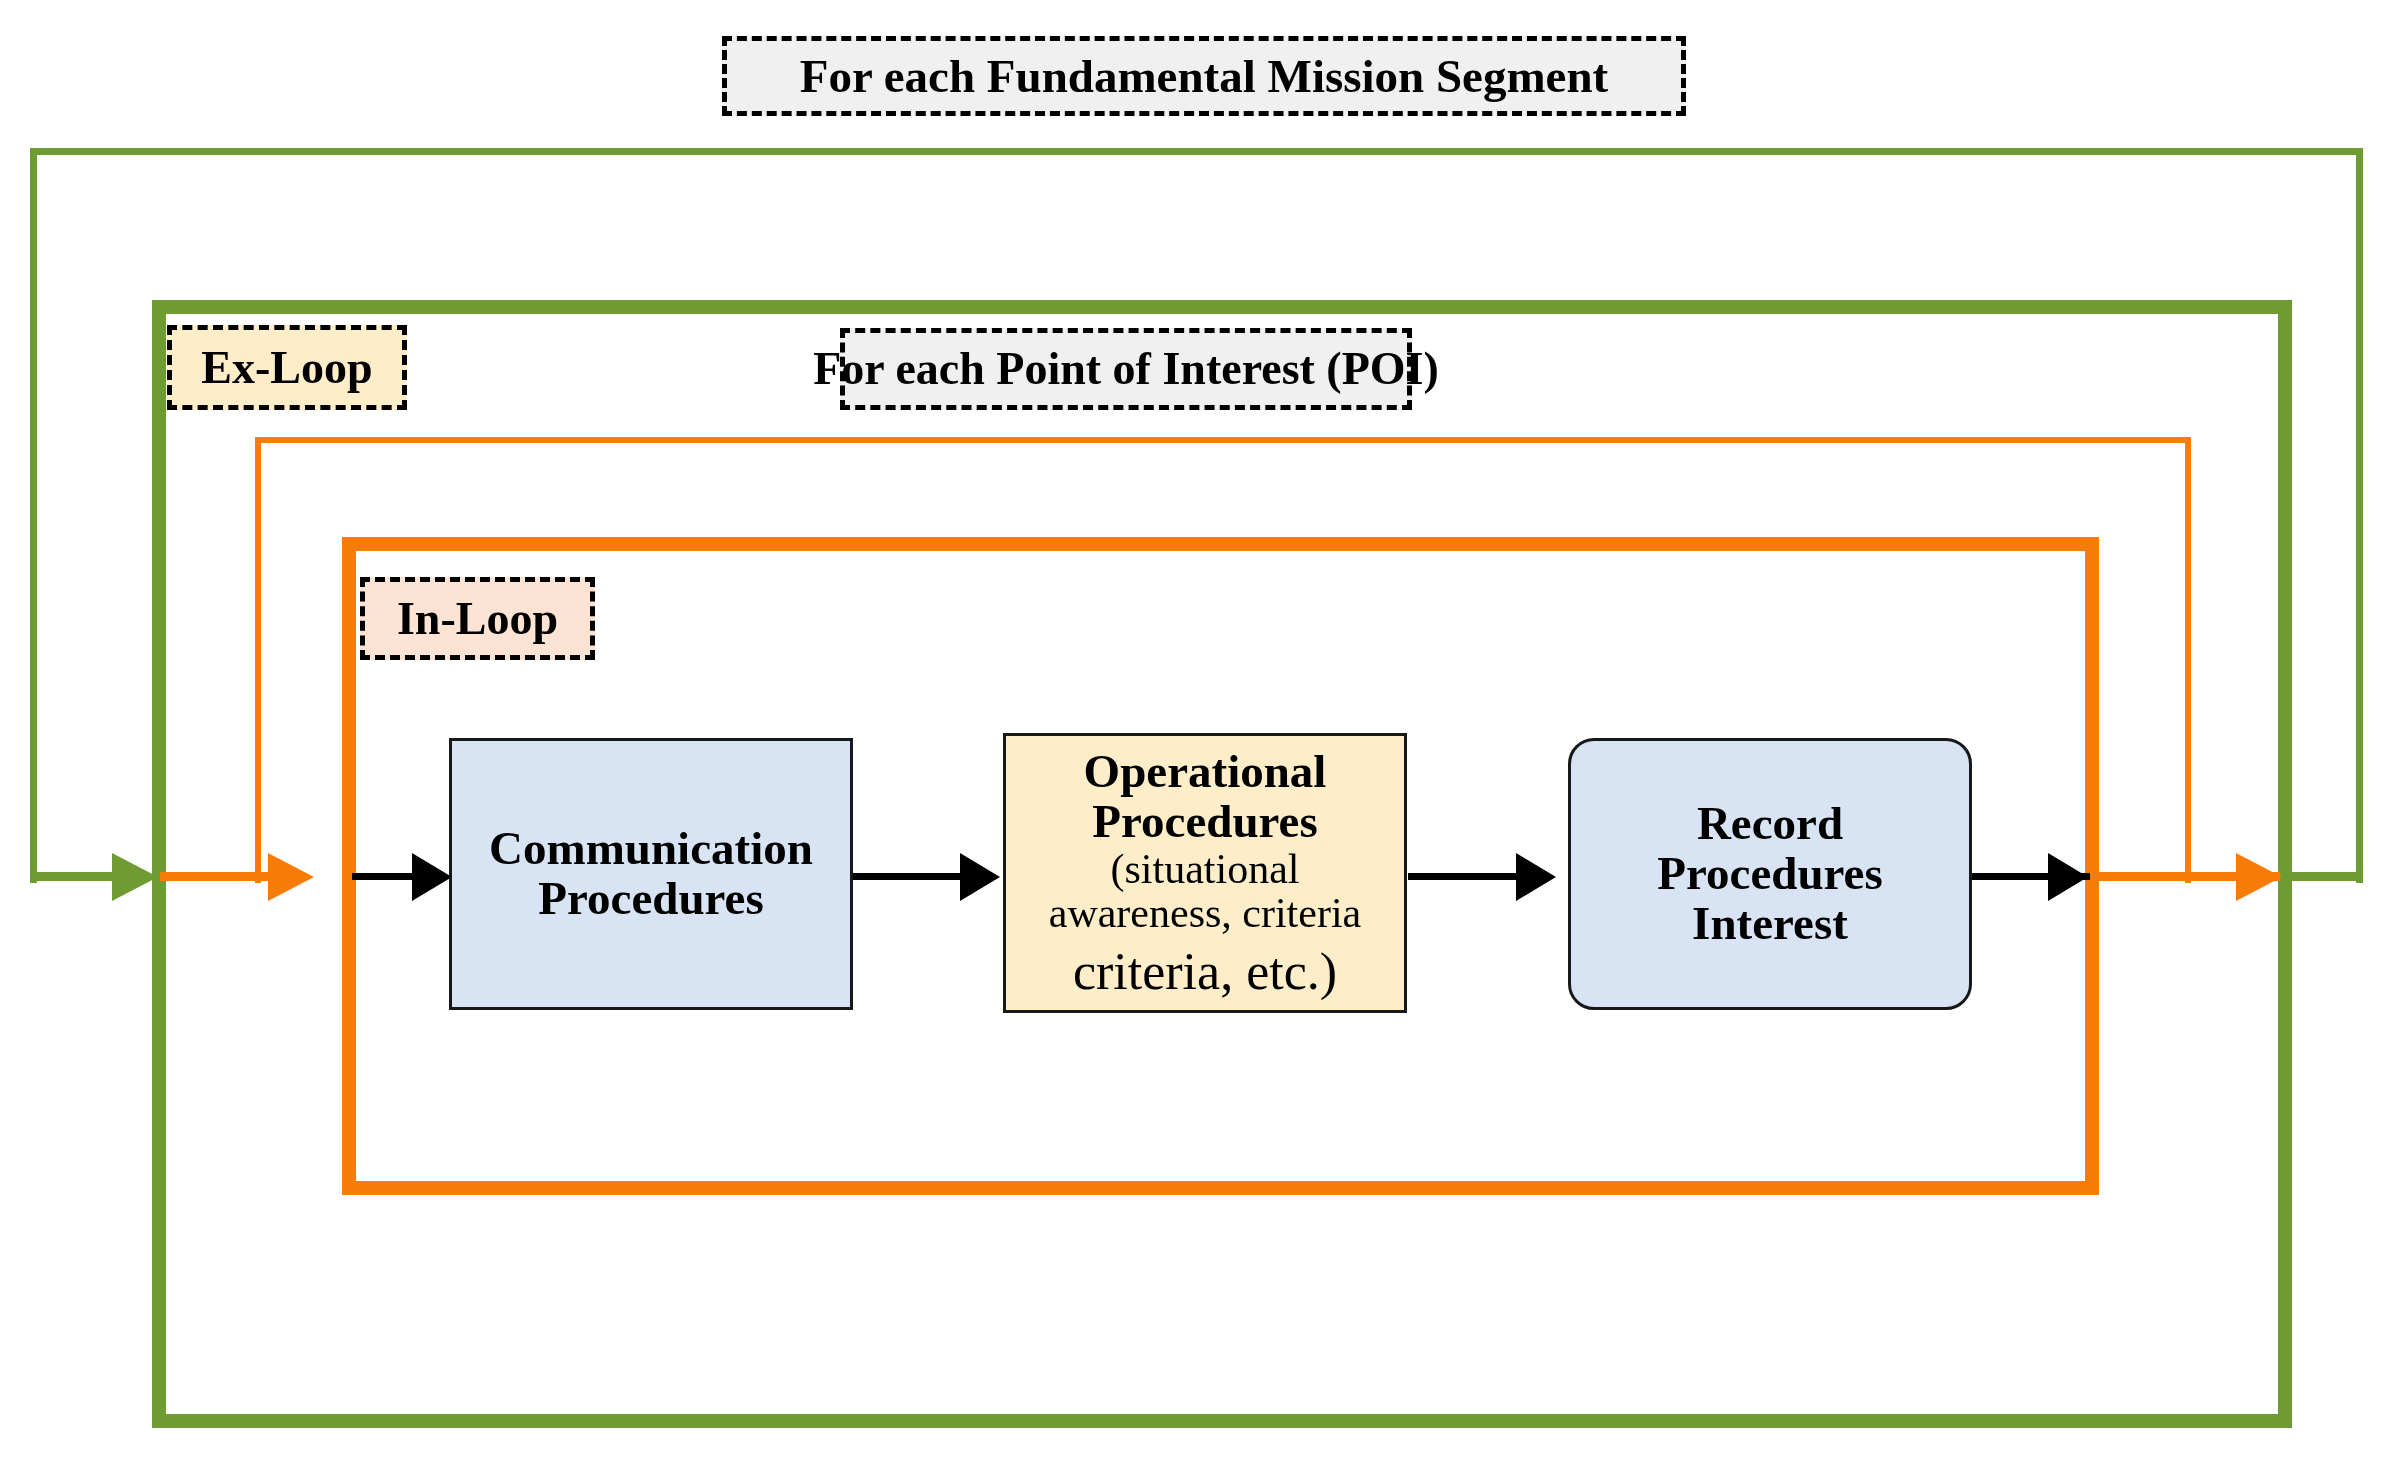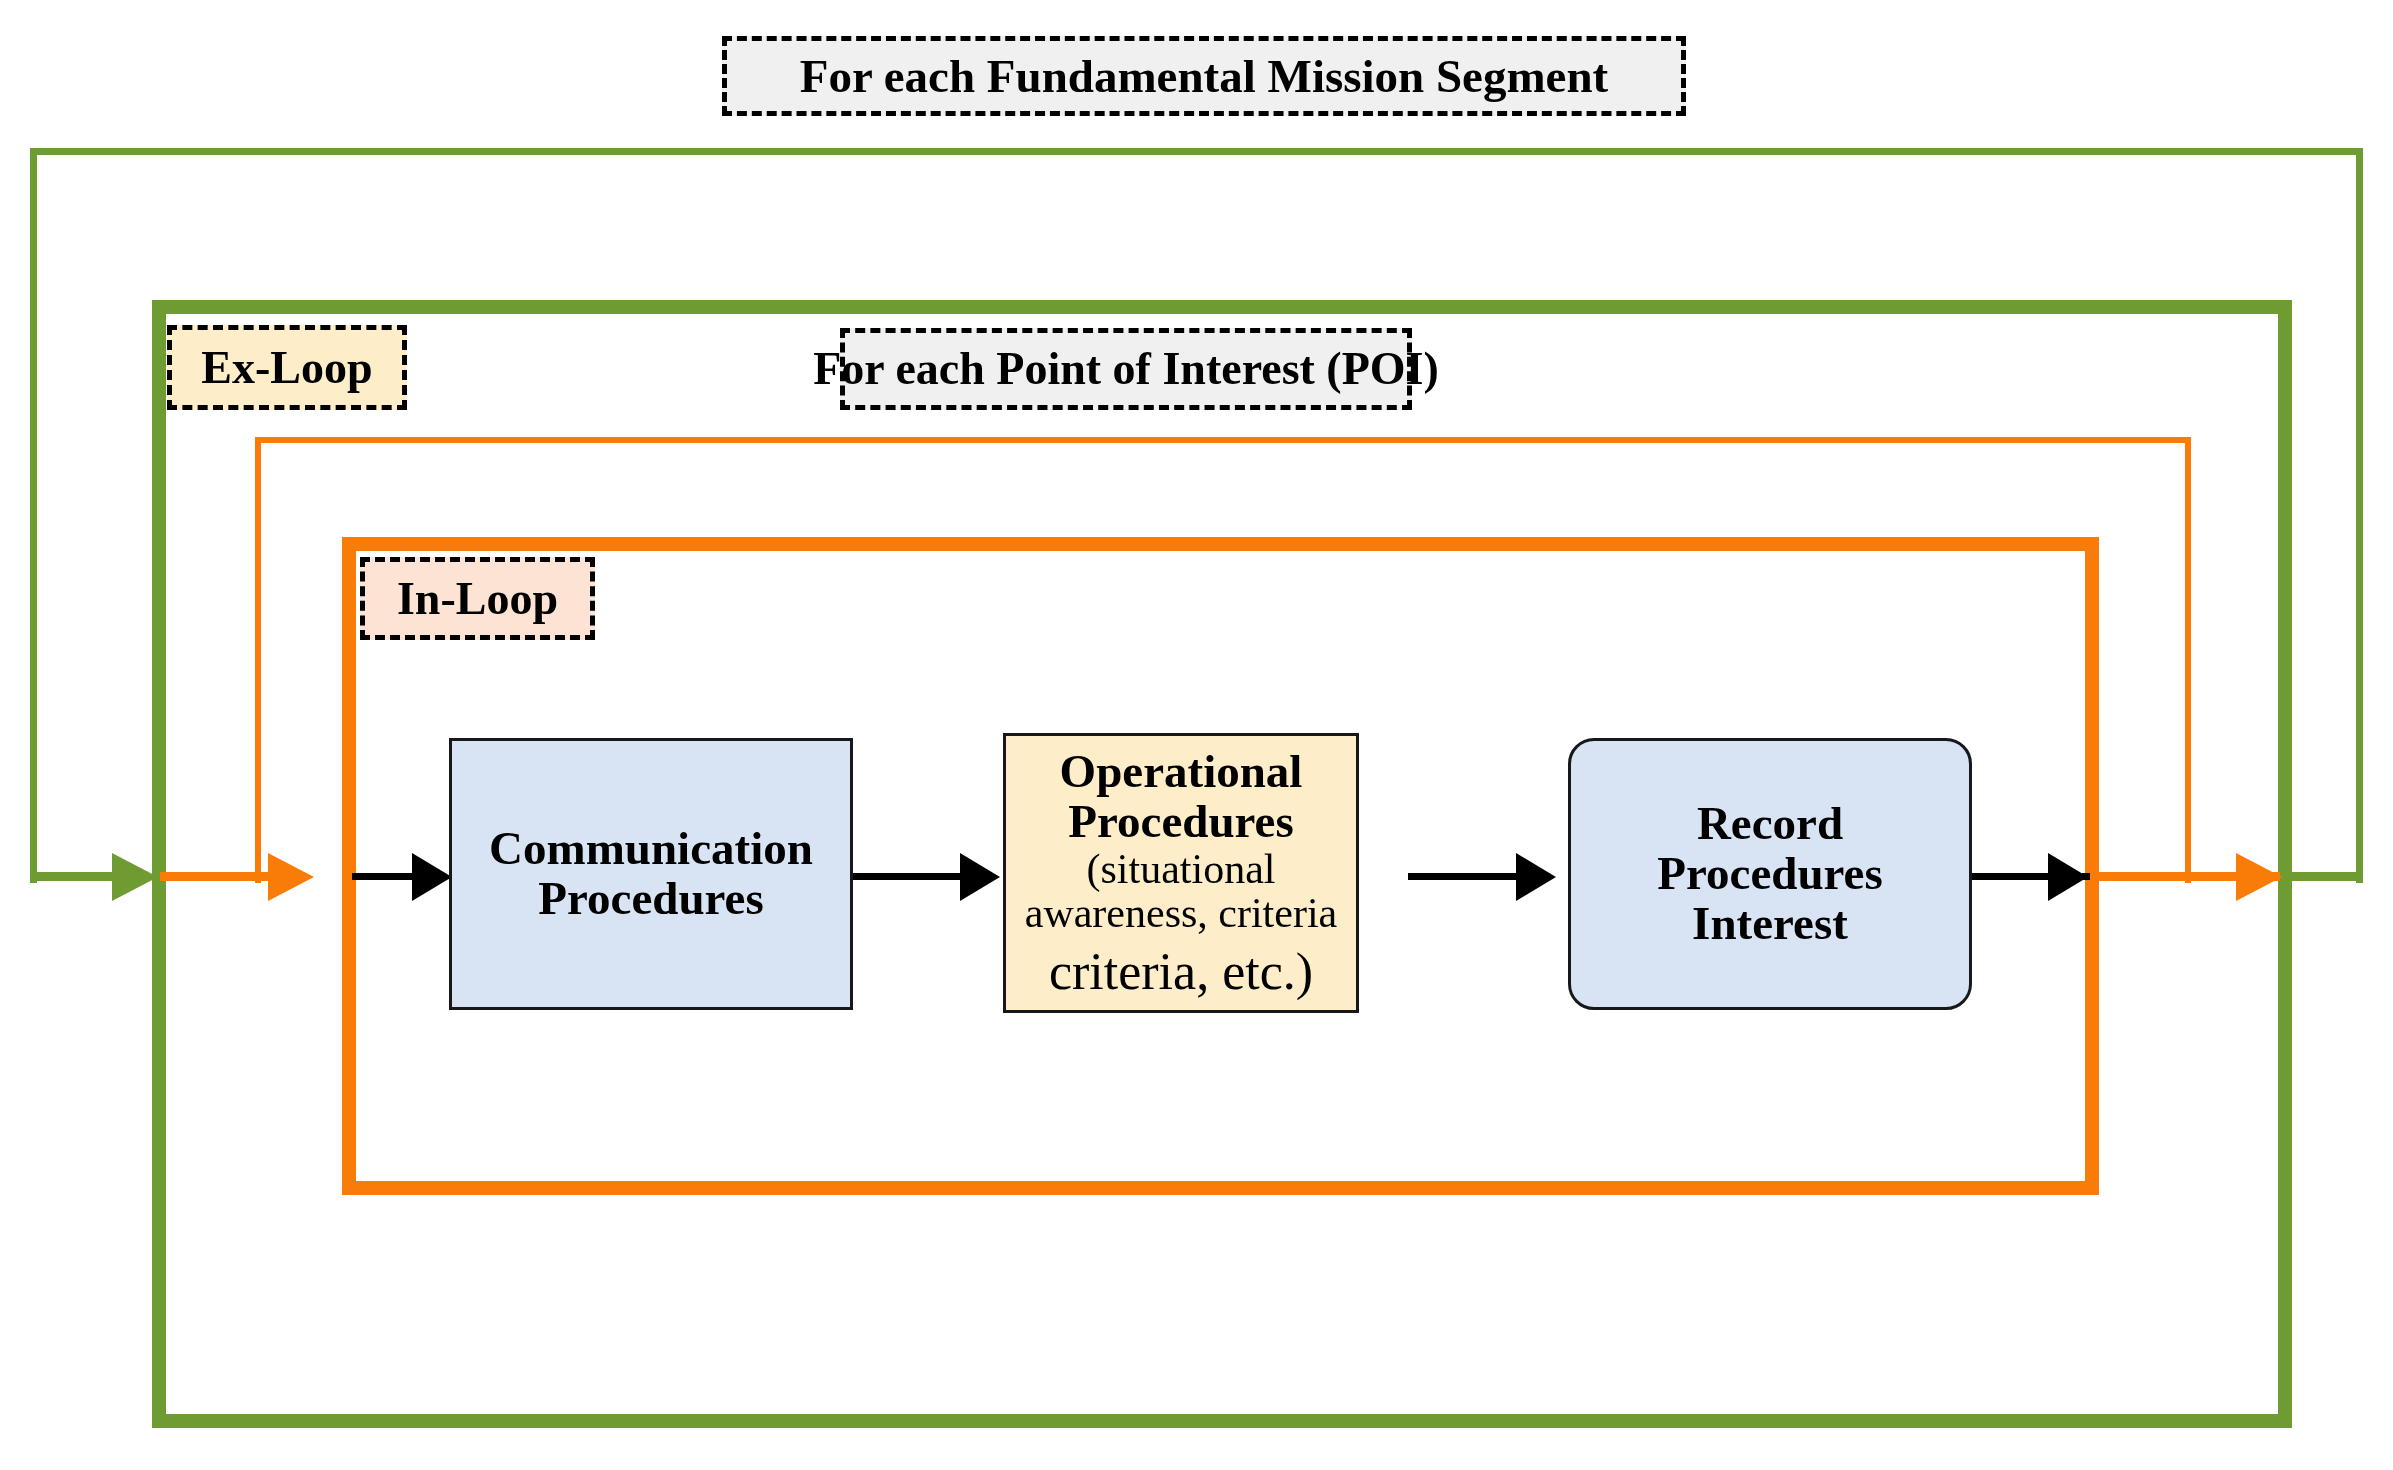--- a/index.html
+++ b/index.html
@@ -45,21 +45,21 @@
   
   .dashed-label{
     position:absolute;box-sizing:border-box;
     border:5px dashed #000;
     display:flex;align-items:center;justify-content:center;
     font-weight:700;line-height:1;white-space:nowrap;
   }
   .cap-seg{background:var(--gray);}
   .cap-poi{background:var(--gray);}
   .cap-ex{background:var(--cream);}
-  .cap-in{background:var(--peach);}
+  .cap-in{background:var(--peach);margin-top:20px;}
 
   
   .pbox{
     position:absolute;box-sizing:border-box;
     border:3px solid #17181a;
     display:flex;flex-direction:column;align-items:center;justify-content:center;
     text-align:center;line-height:1.06;
   }
   .pbox.blue{background:var(--blue);}
   .pbox.cream{background:var(--cream);}
@@ -127,21 +127,21 @@
   <div class="seg-orange" style="left:2090px; top:872px; width:190px; height:9px;"></div>
   <div class="arrow orange" style="left:2236px; top:853px;"></div>
 
   <div class="seg-green" style="left:2286px; top:872px; width:77px; height:9px;"></div>
 
   <div class="pbox blue" style="left:449px; top:738px; width:404px; height:272px; font-size:47px;">
     <span class="ttl">Communication</span>
     <span class="ttl">Procedures</span>
   </div>
 
-  <div class="pbox cream" style="left:1003px; top:733px; width:356px; height:280px; font-size:47px;">
+  <div class="pbox cream" style="left:1003px; top:733px; width:404px; height:280px; font-size:47px;">
     <span class="ttl">Operational</span>
     <span class="ttl">Procedures</span>
     <span class="sub" style="font-size:42px;">(situational</span>
     <span class="sub" style="font-size:42px;">awareness, criteria</span>
     <span class="sub" style="font-size:52px;margin-top:8px;">criteria, etc.)</span>
   </div>
 
   <div class="pbox blue" style="left:1568px; top:738px; width:404px; height:272px; font-size:47px;border-radius:26px;">
     <span class="ttl">Record</span>
     <span class="ttl">Procedures</span>

